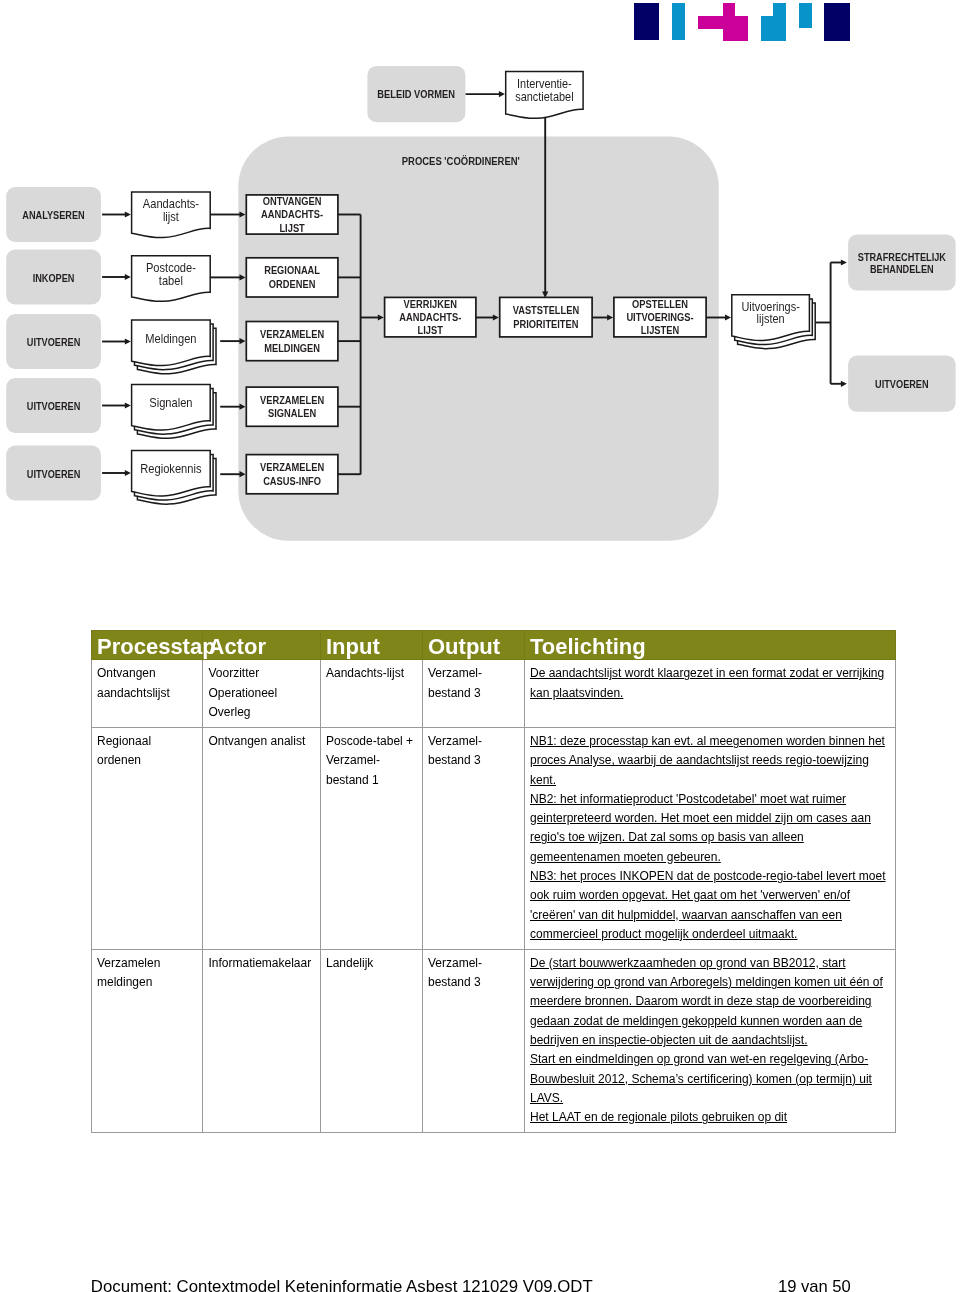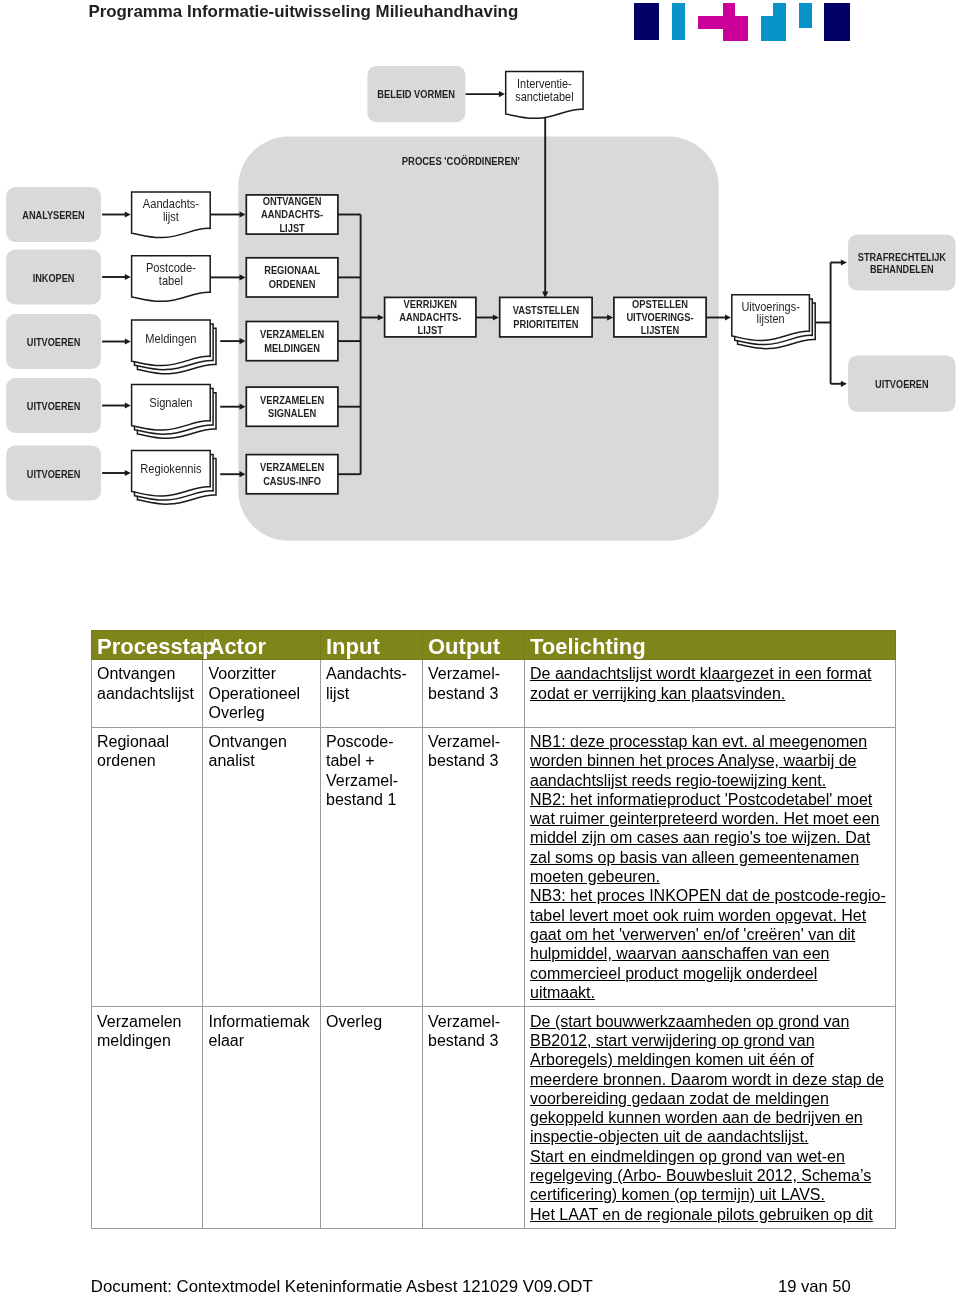--- a/index.html
+++ b/index.html
@@ -12,36 +12,35 @@
   #rijkslogo{position:absolute;left:634px;top:0px;}
 
   
   #diagram{position:absolute;left:0;top:0;width:960px;height:600px;}
   #diagram text{font-family:"Liberation Sans",sans-serif;fill:#231f20;}
 
   
   #proces-table{position:absolute;left:90.5px;top:630.3px;width:804px;border-collapse:collapse;table-layout:fixed;}
   #proces-table th{background:#80851a;color:#ffffff;font-size:22px;font-weight:bold;text-align:left;
                    padding:5.7px 5.5px 2.9px 5.5px;border:1px solid #767a17;line-height:19.3px;}
-  #proces-table td{font-size:16px;color:#000;vertical-align:top;padding:4.3px 4.6px 4.3px 5.5px;
+  #proces-table td{font-size:12px;color:#000;vertical-align:top;padding:4.3px 4.6px 4.3px 5.5px;
                    border:1px solid #9a9a9a;line-height:19.3px;overflow-wrap:break-word;word-break:break-word;}
   #proces-table td:last-child{padding-right:8.6px;text-decoration:underline;}
 
   
   #doc-footer{position:absolute;left:90.8px;top:1276.5px;width:760px;height:20px;font-size:16.8px;line-height:19.3px;color:#000;}
   #footer-left{position:absolute;left:0;top:0;white-space:nowrap;}
   #footer-right{position:absolute;right:0;top:0;white-space:nowrap;font-size:16.6px;}
 </style>
 </head>
 <body>
 
 <div class="page">
 
   <div id="doc-header">
-    <div id="header-title">Programma Informatie-uitwisseling Milieuhandhaving</div>
     <svg id="rijkslogo" width="216" height="41" viewBox="0 0 216 41">
       <g shape-rendering="crispEdges">
         <rect x="0" y="2.6" width="25" height="37.7" fill="#010066"></rect>
         <rect x="37.9" y="2.6" width="13.1" height="37.7" fill="#0894ca"></rect>
         <path fill="#cb0099" d="M89.2 2.8H101.2V15.7H113.6V40.5H89.2V28.8H63.7V15.7H89.2Z"></path>
         <path fill="#0894ca" d="M139.3 2.8H152.1V40.5H126.6V15.7H139.3Z"></path>
         <rect x="165.2" y="2.8" width="12.4" height="24.9" fill="#0894ca"></rect>
         <rect x="190.1" y="2.6" width="25.9" height="38" fill="#010066"></rect>
       </g>
     </svg>
@@ -281,21 +280,21 @@
           </td>
         </tr>
         <tr class="last">
           <td>
             <div>Verzamelen meldingen</div>
           </td>
           <td>
             <div>Informatiemakelaar</div>
           </td>
           <td>
-            <div>Overleg</div>
+            <div>Landelijk</div>
           </td>
           <td>
             <div>Verzamel-bestand 3</div>
           </td>
           <td>
             <div>De (start bouwwerkzaamheden op grond van BB2012, start verwijdering op grond van Arboregels) meldingen komen uit één of meerdere bronnen. Daarom wordt in deze stap de voorbereiding gedaan zodat de meldingen gekoppeld kunnen worden aan de bedrijven en inspectie-objecten uit de aandachtslijst.</div>
             <div>Start en eindmeldingen op grond van wet-en regelgeving (Arbo- Bouwbesluit 2012, Schema’s certificering) komen (op termijn) uit LAVS.</div>
             <div>Het LAAT en de regionale pilots gebruiken op dit</div>
           </td>
         </tr>

